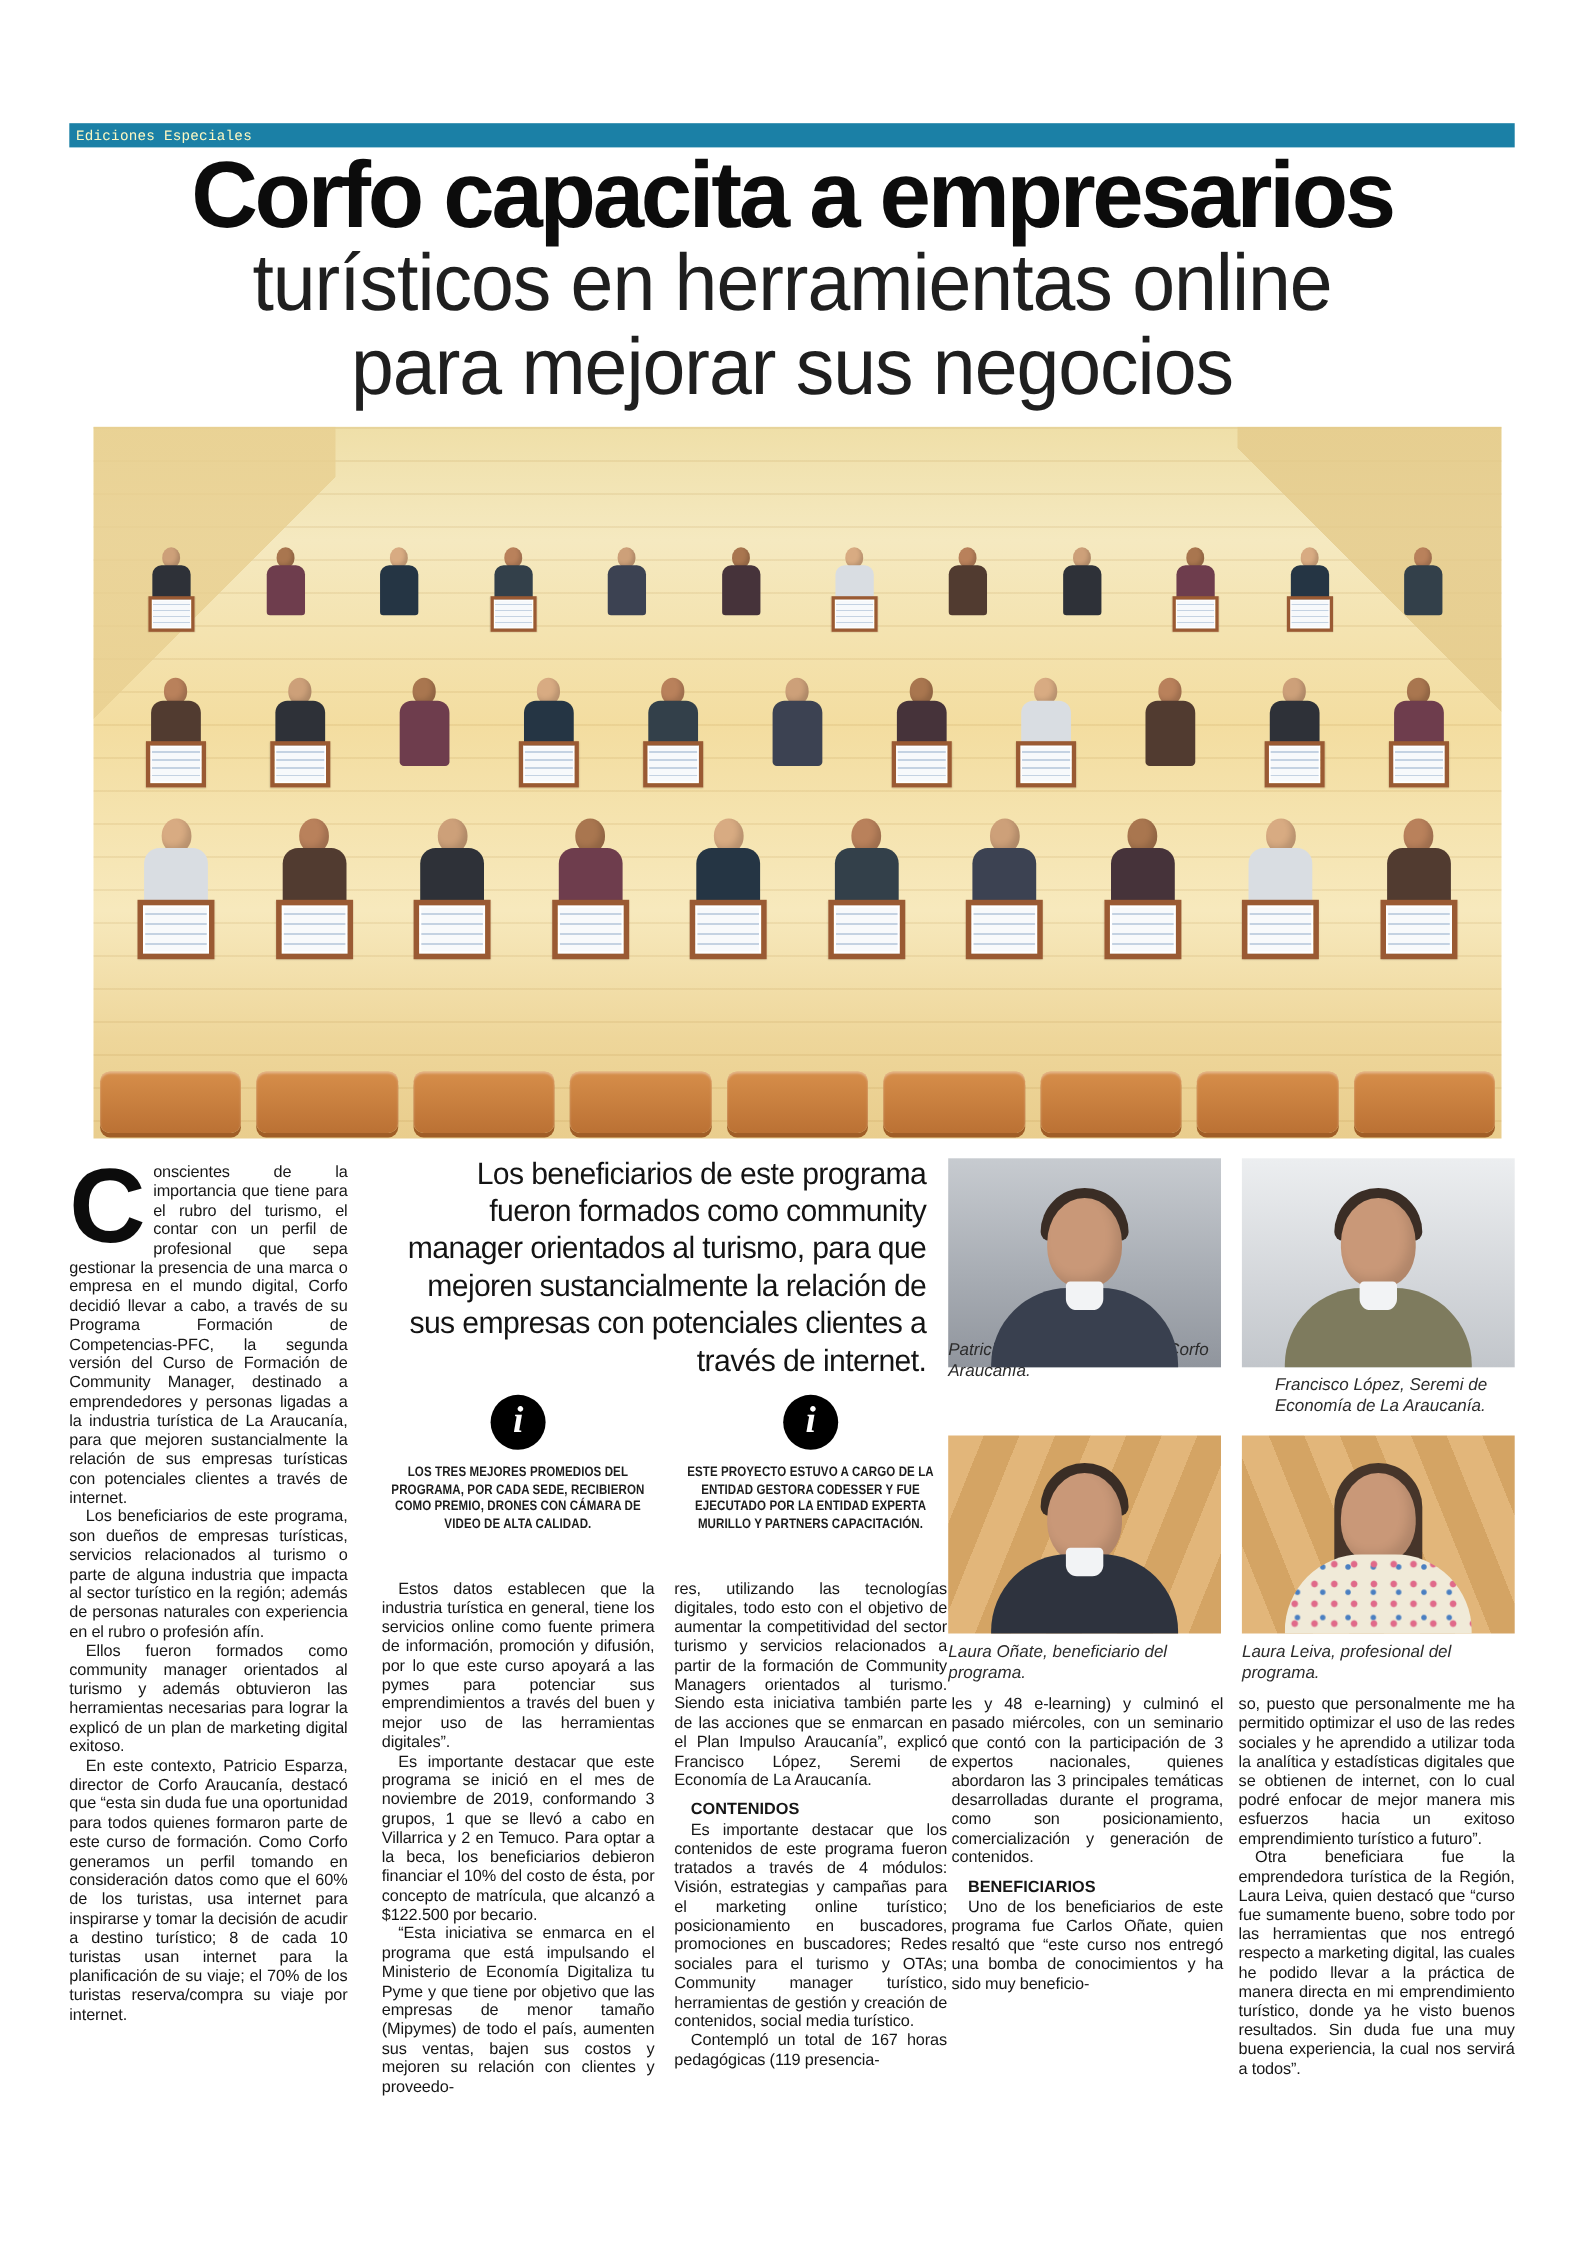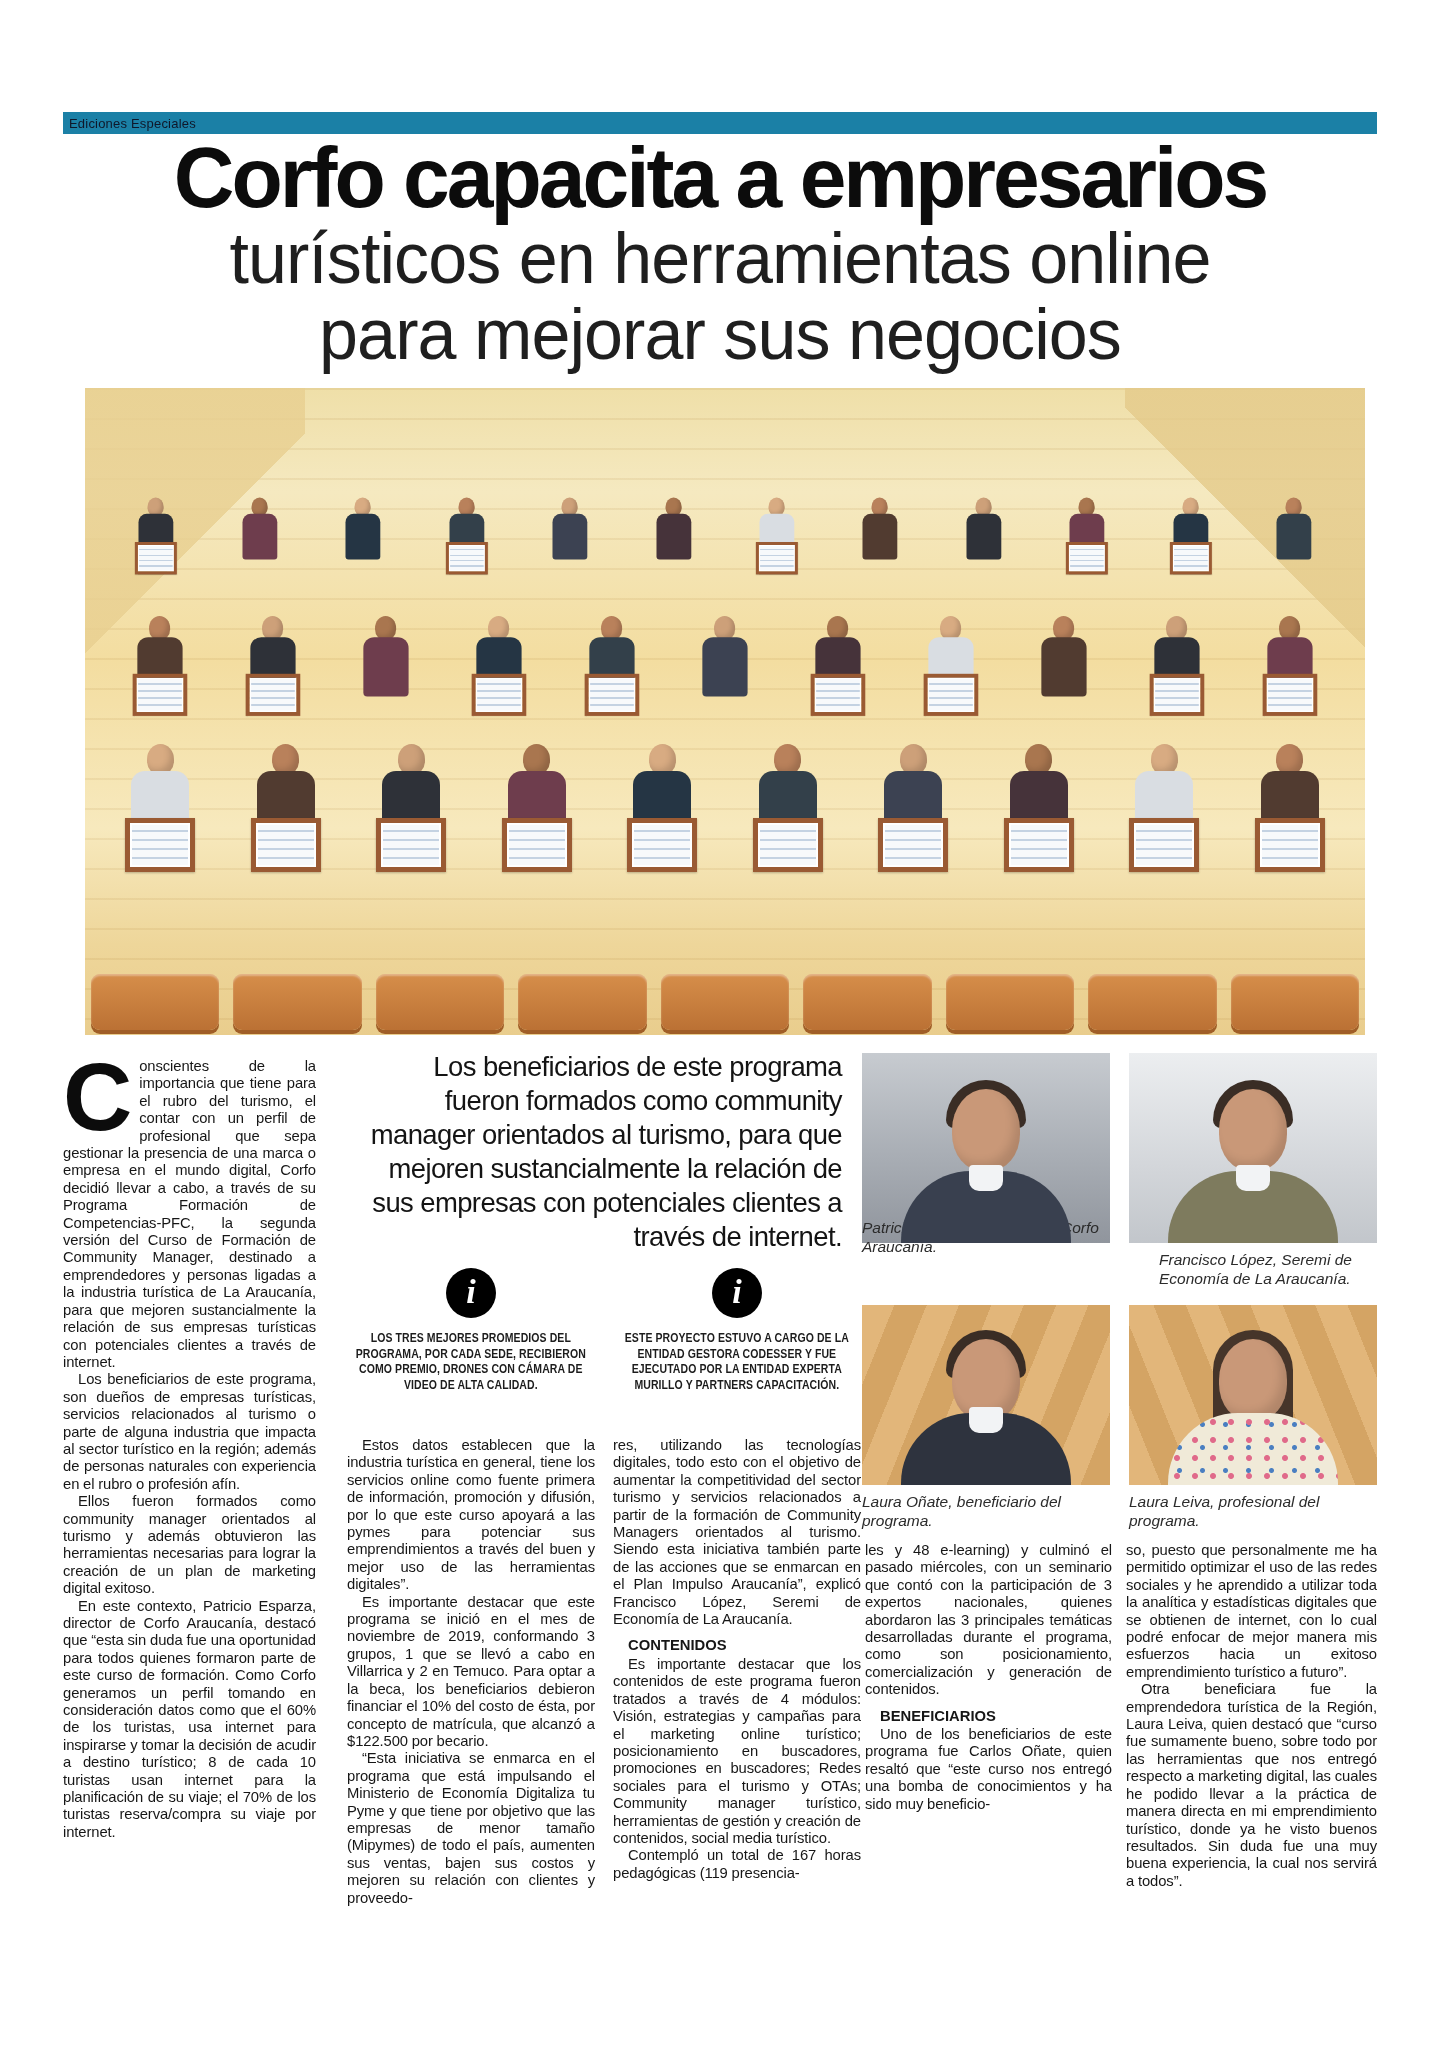--- a/index.html
+++ b/index.html
@@ -6,21 +6,21 @@
   body{
     width:1440px;height:2058px;position:relative;background:#ffffff;
     font-family:"Liberation Sans",sans-serif;color:#161616;
     -webkit-font-smoothing:antialiased;overflow:hidden;
   }
   
   .kicker-bar{
     position:absolute;left:63px;top:112px;width:1314px;height:22px;
     background:#1b80a6;display:flex;align-items:center;
   }
-  .kicker-bar span{color:#0f172a;font-size:13px;padding-left:6px;letter-spacing:.2px;}
+  .kicker-bar span{color:#fef9c3;font-size:13px;padding-left:6px;letter-spacing:.2px;font-family:Liberation Mono, monospace;}
   
   .headline{position:absolute;left:40px;right:40px;top:134px;text-align:center;}
   .hl1{font-size:84px;line-height:86px;font-weight:800;letter-spacing:-3px;color:#0c0c0c;
        transform:scaleY(1.02);}
   .hl-thin{font-size:73px;line-height:76px;font-weight:400;color:#1f1f1f;
        letter-spacing:-1px;transform:scaleX(.96);transform-origin:center;}
   
   #main-photo{
     position:absolute;left:85px;top:388px;width:1280px;height:647px;overflow:hidden;
     background:
@@ -320,21 +320,21 @@
   <div class="torso"></div>
 </div>
 <div class="caption" id="cap1">Patricio Esparza, director de Corfo Araucanía.</div>
 <div class="caption" id="cap2">Francisco López, Seremi de Economía de La Araucanía.</div>
 <div class="caption" id="cap3">Laura Oñate, beneficiario del programa.</div>
 <div class="caption" id="cap4">Laura Leiva, profesional del programa.</div>
 
 <div class="bodycol" id="col1">
   <p><span class="dropcap">C</span><span>onscientes de la importancia que tiene para el rubro del turismo, el contar con un perfil de profesional que sepa gestionar la presencia de una marca o empresa en el mundo digital, Corfo decidió llevar a cabo, a través de su Programa Formación de Competencias-PFC, la segunda versión del Curso de Formación de Community Manager, destinado a emprendedores y personas ligadas a la industria turística de La Araucanía, para que mejoren sustancialmente la relación de sus empresas turísticas con potenciales clientes a través de internet.</span></p>
   <p class="ind">Los beneficiarios de este programa,  son dueños de empresas turísticas, servicios relacionados al turismo o parte de alguna industria que impacta al sector turístico en la región; además de personas naturales con experiencia en el rubro o profesión afín.</p>
-  <p class="ind">Ellos fueron formados como community manager orientados al turismo y además obtuvieron las herramientas necesarias para lograr la creación de un plan de marketing digital exitoso.</p>
+  <p class="ind">Ellos fueron formados como community manager orientados al turismo y además obtuvieron las herramientas necesarias para lograr la explicó de un plan de marketing digital exitoso.</p>
   <p class="ind">En este contexto, Patricio Esparza, director de Corfo Araucanía, destacó que “esta sin duda fue una oportunidad para todos quienes formaron parte de este curso de formación. Como Corfo generamos un perfil tomando en consideración datos como que el 60% de los turistas, usa internet para inspirarse y tomar la decisión de acudir a destino turístico; 8 de cada 10 turistas usan internet para la planificación de su viaje; el 70% de los turistas reserva/compra su viaje por internet.</p>
 </div>
 
 <div class="bodycol" id="col2">
   <p class="ind">Estos datos establecen que la industria turística en general, tiene los servicios online como fuente primera de información, promoción y difusión, por lo que este curso apoyará a las pymes para potenciar sus emprendimientos a través del buen y mejor uso de las herramientas digitales”.</p>
   <p class="ind">Es importante destacar que este programa se inició en el mes de noviembre de 2019, conformando 3 grupos, 1 que se llevó a cabo en Villarrica y 2 en Temuco. Para optar a la beca, los beneficiarios debieron financiar el 10% del costo de ésta, por concepto de matrícula, que alcanzó a $122.500 por becario.</p>
   <p class="ind">“Esta iniciativa se enmarca en el programa que está impulsando el Ministerio de Economía Digitaliza tu Pyme y que tiene por objetivo que las empresas de menor tamaño (Mipymes) de todo el país, aumenten sus ventas, bajen sus costos y mejoren su relación con clientes y proveedo-</p>
 </div>
 
 <div class="bodycol" id="col3">

